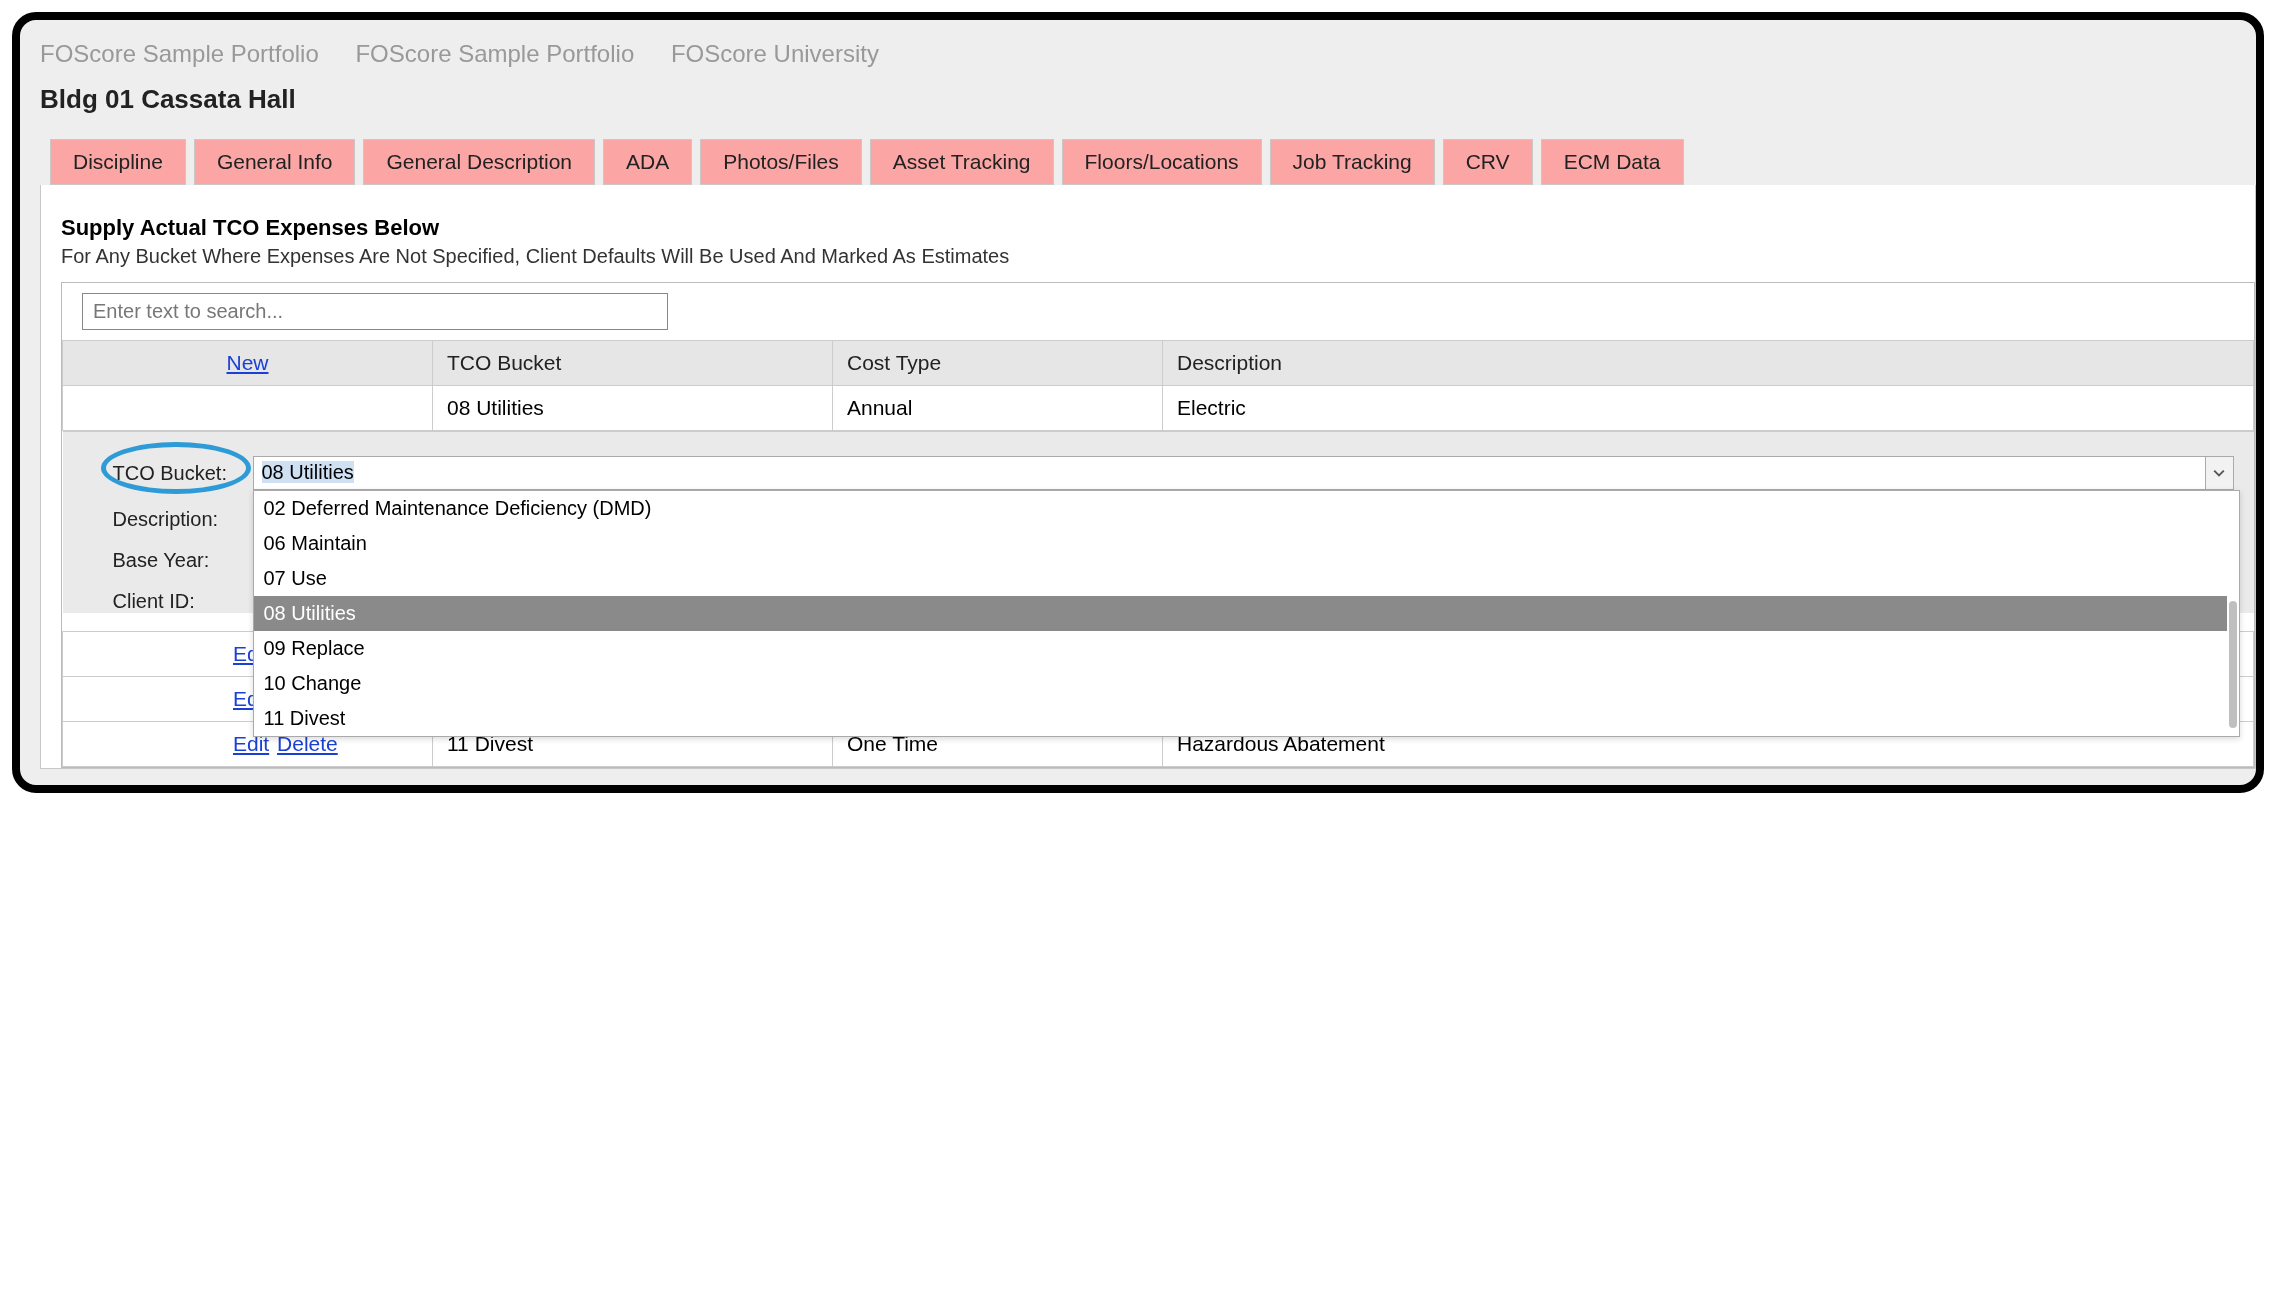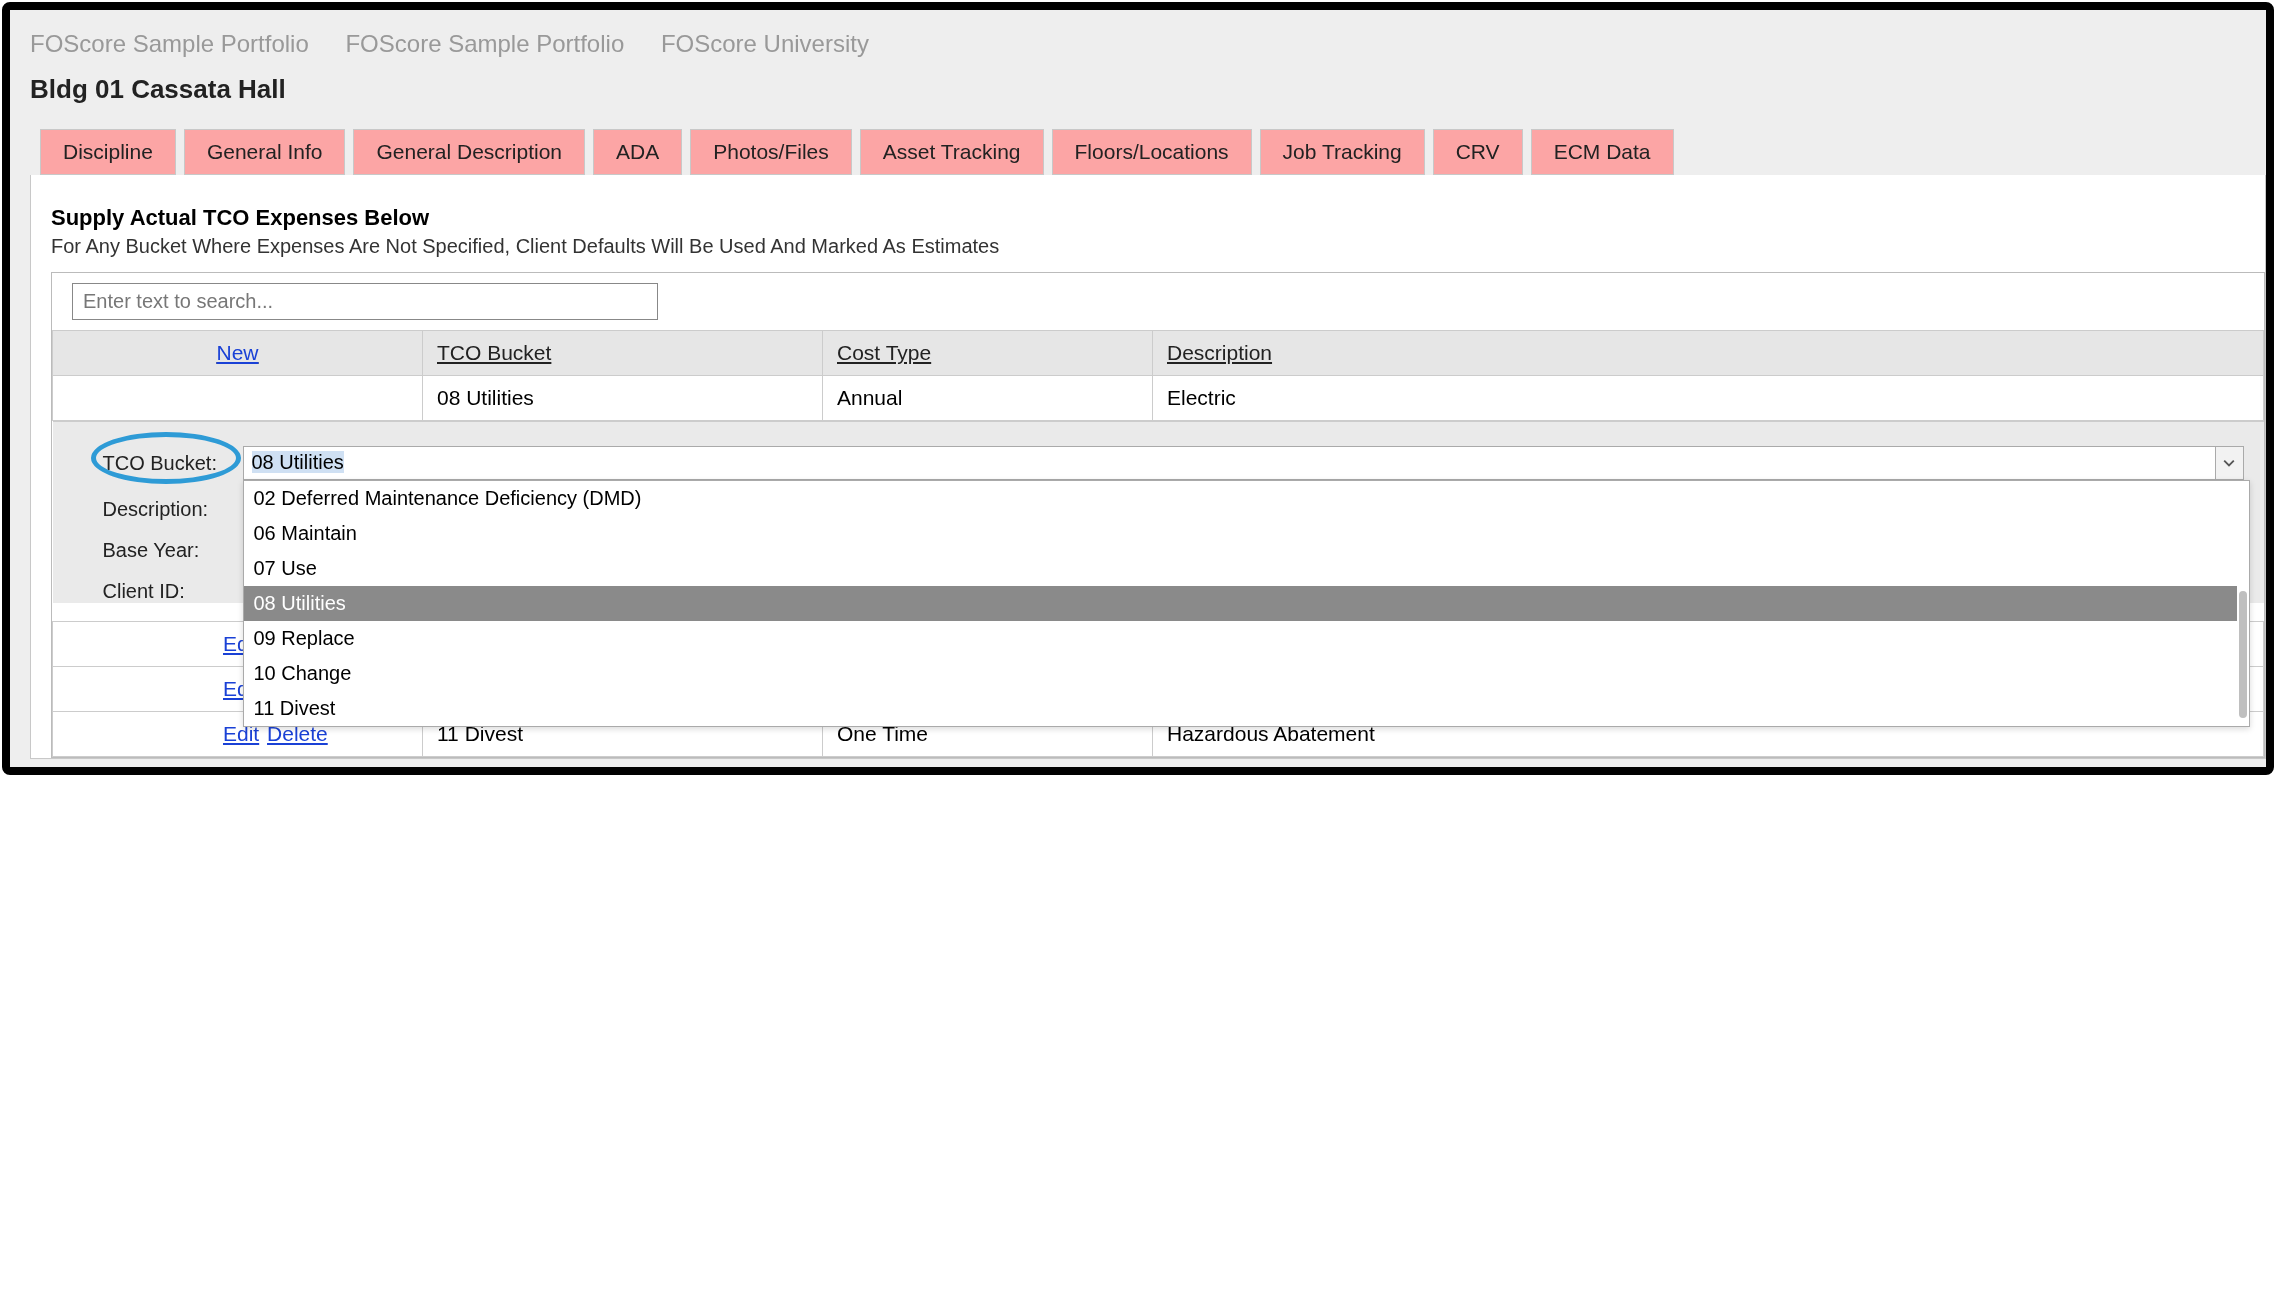--- a/index.html
+++ b/index.html
@@ -5,23 +5,23 @@
   * { box-sizing: border-box; }
   body {
     margin: 0;
     padding: 0;
     font-family: Arial, Helvetica, sans-serif;
     font-size: 20px;
     background: #fff;
   }
   .outer-frame {
     border: 8px solid #000;
-    border-radius: 8px;
-    margin: 2px;
-    padding: 20px 0 8px 20px;
+    border-radius: 24px;
+    margin: 12px;
+    padding: 20px 0 16px 20px;
     background: #eeeeee;
     overflow: hidden;
   }
   .breadcrumb {
     color: #999;
     font-size: 24px;
     margin-bottom: 16px;
   }
   .breadcrumb span { margin-right: 30px; }
   .page-title {
@@ -84,21 +84,20 @@
   th, td {
     text-align: left;
     padding: 10px 14px;
     border: 1px solid #ccc;
     font-size: 21px;
     font-weight: normal;
   }
   thead th {
     background: #e6e6e6;
     color: #222;
-    text-decoration: underline;
   }
   .col-actions { width: 370px; }
   .col-bucket  { width: 400px; }
   .col-cost    { width: 330px; }
   .link-new {
     color: #1a41d6;
     text-decoration: underline;
     display: block;
     text-align: center;
     cursor: pointer;

